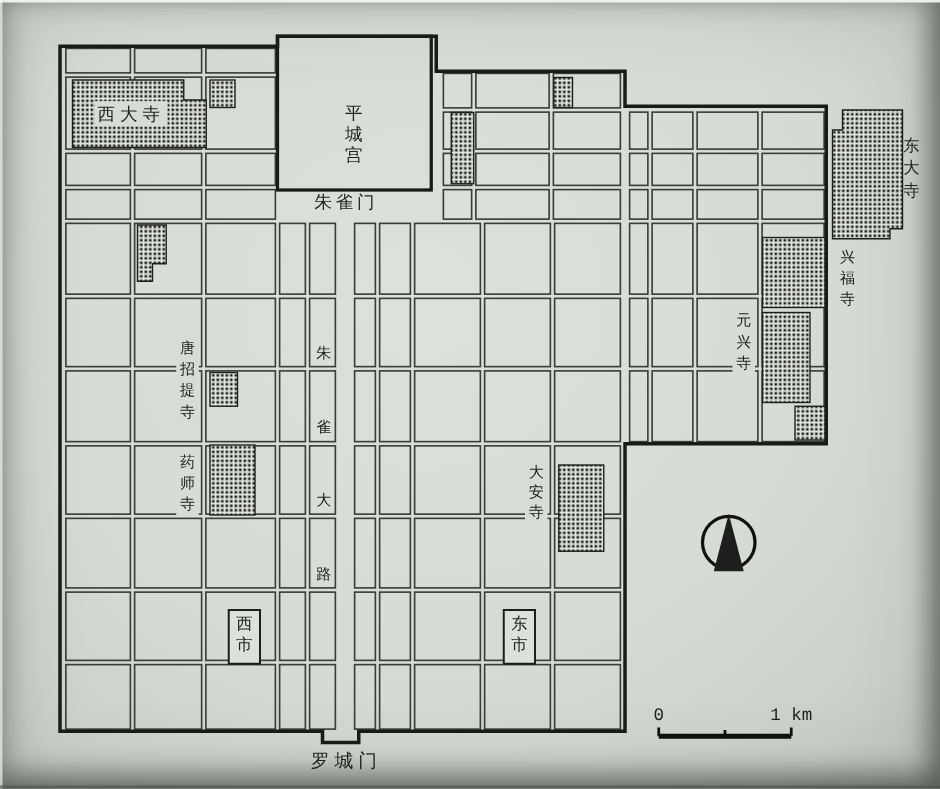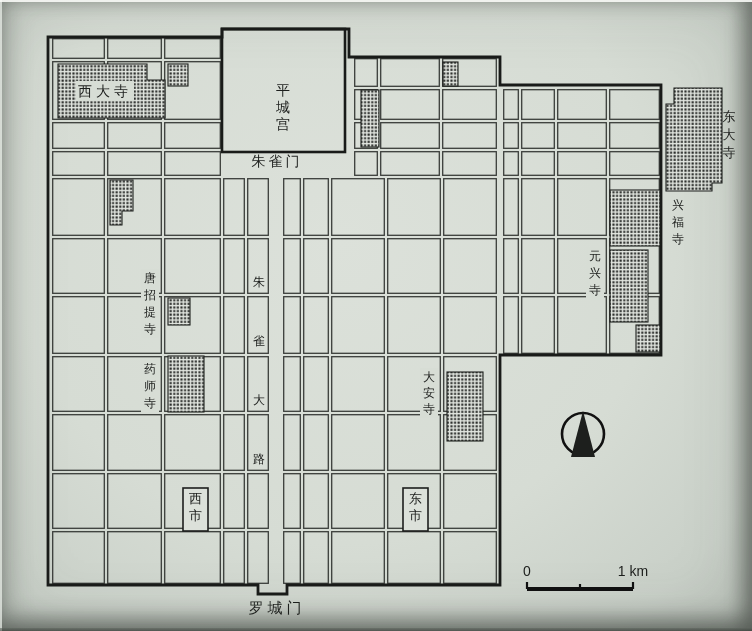--- a/index.html
+++ b/index.html
@@ -1,19 +1,19 @@
 <!DOCTYPE html>
 <html><head>
 <meta charset="utf-8">
 <style>
   html,body{margin:0;padding:0;background:#aab1a9;}
   .photo{
     position:relative;width:752px;height:631px;overflow:hidden;
     background:radial-gradient(ellipse at 45% 38%, #dce1da 0%, #d6dcd4 55%, #c9d0c8 84%, #bac1b9 100%);
-    font-family:Liberation Sans, sans-serif;
+    font-family:Liberation Mono, monospace;
   }
   .photo::before{
     content:"";position:absolute;inset:0;pointer-events:none;z-index:5;
     box-shadow:
       inset 0 2px 0 rgba(248,250,246,.9),
       inset 2px 0 0 rgba(240,244,238,.7),
       inset 0 -14px 20px rgba(42,48,42,.42),
       inset -12px 0 18px rgba(42,48,42,.34),
       inset 14px 0 22px rgba(90,96,90,.14),
       inset 0 0 70px rgba(70,78,70,.18);

